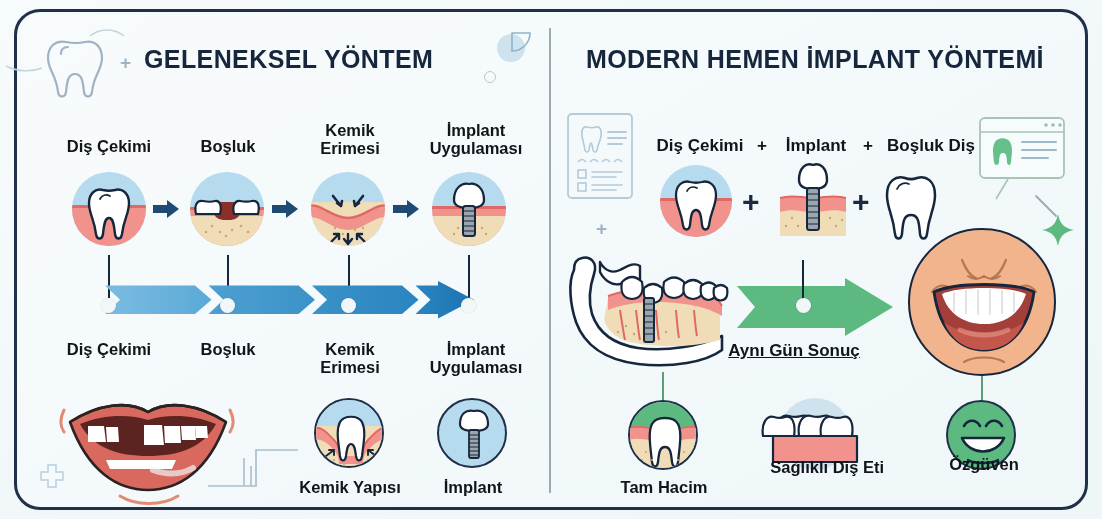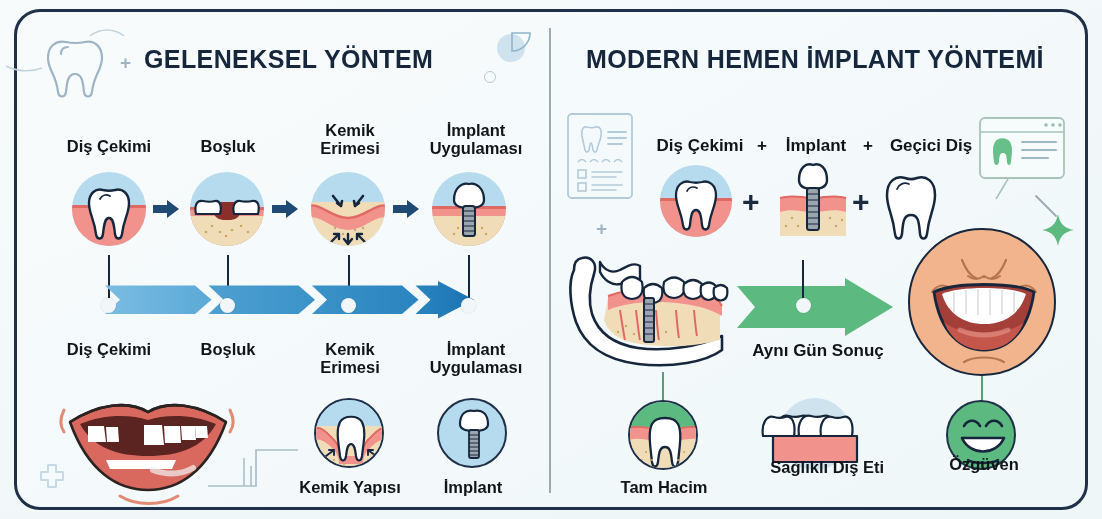--- a/index.html
+++ b/index.html
@@ -344,21 +344,21 @@
 
   <svg class="deco" style="left:1030px; top:190px;" width="48" height="60" viewBox="0 0 48 60">
     <path d="M6 6 L26 26" stroke="#9ba9b2" stroke-width="1.8" stroke-linecap="round"></path>
     <path d="M28 24 C30 34 34 38 44 40 C34 42 30 46 28 56 C26 46 22 42 12 40 C22 38 26 34 28 24 Z" fill="#5cb97f"></path>
   </svg>
 
   <div class="lbl med" style="left:648px; top:136px; width:104px;">Diş Çekimi</div>
   <div class="lbl med" style="left:752px; top:136px; width:20px;">+</div>
   <div class="lbl med" style="left:774px; top:136px; width:84px;">İmplant</div>
   <div class="lbl med" style="left:858px; top:136px; width:20px;">+</div>
-  <div class="lbl med" style="left:882px; top:136px; width:98px;">Geçici Diş</div>
+  <div class="lbl med" style="left:882px; top:136px; width:98px;">Boşluk Diş</div>
 
   <div class="stepcircle" style="left:660px; top:165px; width:72px; height:72px;">
     <div class="sc-gum" style="height:50%;"></div>
     <div class="sc-line" style="bottom:50%;"></div>
     <svg width="72" height="72" viewBox="0 0 72 72" style="position:absolute;left:0;top:0;">
       <path d="M23 60 C21 45 16 41 16 30 C16 20 23 15 30 17 C34 18 38 18 42 17 C49 15 56 20 56 30 C56 41 51 45 49 60 C48 66 43 66 42 60 C41 50 40 45 36 45 C32 45 31 50 30 60 C29 66 24 66 23 60 Z" fill="#ffffff" stroke="#16263c" stroke-width="2.3" stroke-linejoin="round"></path>
       <path d="M27 26 C29 22 33 21 37 23" fill="none" stroke="#16263c" stroke-width="1.7" stroke-linecap="round"></path>
     </svg>
   </div>
   <div class="bigplus" style="left:742px; top:185px;">+</div>
@@ -405,21 +405,21 @@
       <circle cx="74" cy="86" r="1.2" fill="#c9a86a"></circle>
     <circle cx="58" cy="84" r="1.2" fill="#c9a86a"></circle>
       <circle cx="106" cy="84" r="1.2" fill="#c9a86a"></circle>
   </svg>
 
   <svg class="deco" style="left:737px; top:278px;" width="160" height="58" viewBox="0 0 160 58">
     <path d="M0 8 h108 v-8 l48 29 l-48 29 v-8 h-108 l18 -21 z" fill="#5cb97f"></path>
   </svg>
   <div class="stem" style="left:802px; top:260px; height:40px;"></div>
   <div class="dot" style="left:796px; top:298px;"></div>
-  <div class="lbl med" style="left:723px; top:341px; width:190px;">Aynı Gün Sonuç</div>
+  <div class="lbl med" style="left:699px; top:341px; width:190px;text-decoration:underline;">Aynı Gün Sonuç</div>
 
   <div class="face-circle" style="left:908px; top:228px; width:148px; height:148px;">
     <svg width="148" height="148" viewBox="0 0 148 148" style="position:absolute;left:0;top:0;">
       <path d="M52 30 C56 40 60 46 66 48 M96 30 C92 40 88 46 82 48" fill="none" stroke="#b5754e" stroke-width="2.2" stroke-linecap="round"></path>
       <path d="M58 46 q8 6 16 0 M74 46 q8 6 16 0" fill="none" stroke="#b5754e" stroke-width="2" stroke-linecap="round"></path>
       <path d="M22 62 C26 56 32 54 38 57 M126 62 C122 56 116 54 110 57" fill="none" stroke="#b5754e" stroke-width="2" stroke-linecap="round"></path>
       <path d="M24 62 C45 52 104 52 124 62 C118 104 96 120 74 120 C52 120 30 104 24 62 Z" fill="#a33e38" stroke="#16263c" stroke-width="2.8" stroke-linejoin="round"></path>
       <path d="M32 64 C48 56 100 56 116 64 C110 84 94 94 74 94 C54 94 38 84 32 64 Z" fill="#ffffff"></path>
       <path d="M44 62 v20 M56 60 v24 M68 59 v26 M80 59 v26 M92 60 v24 M104 62 v20" stroke="#d9d9d9" stroke-width="1.4"></path>
       <path d="M34 92 C48 106 100 106 114 92 C106 112 90 120 74 120 C58 120 42 112 34 92 Z" fill="#c4564c"></path>

